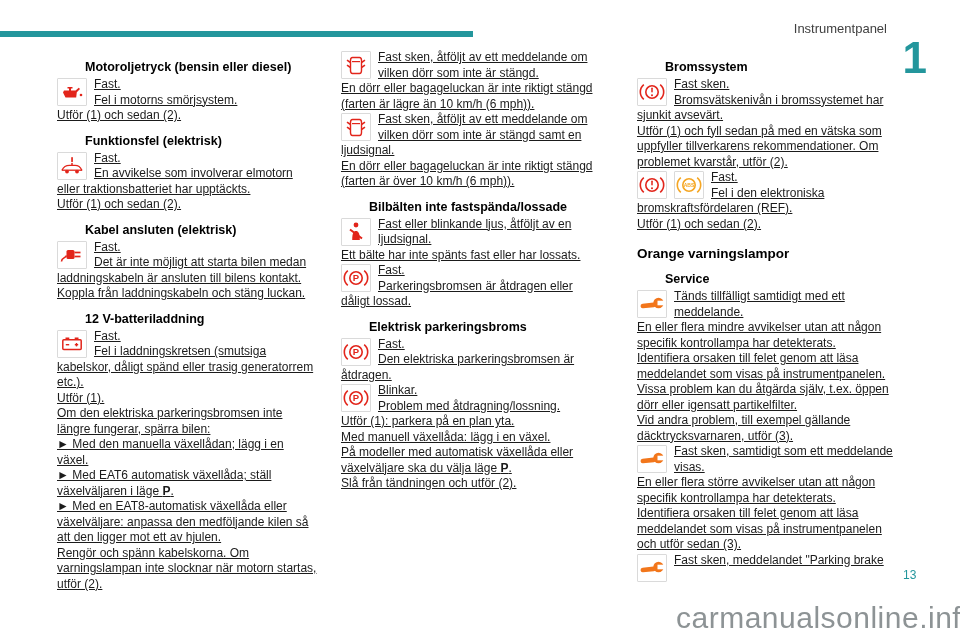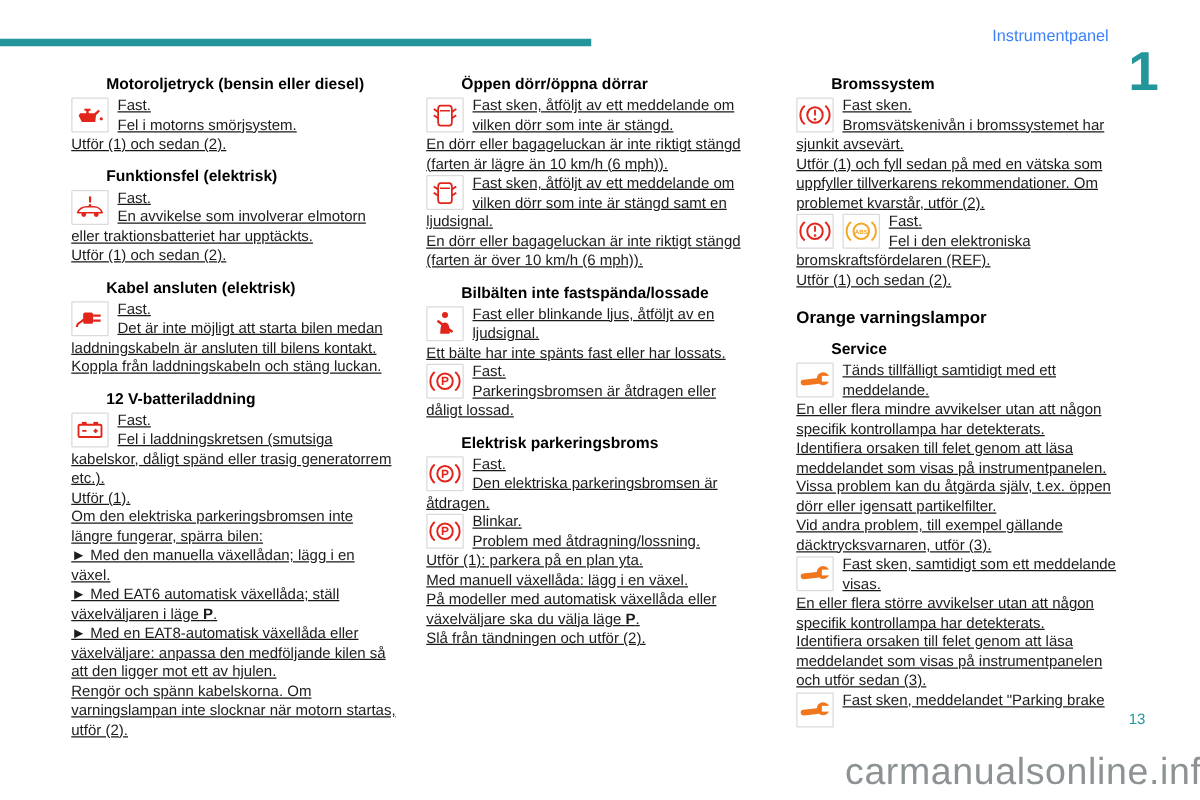--- a/index.html
+++ b/index.html
@@ -3,21 +3,21 @@
 <meta charset="utf-8">
 <style>
   * { margin:0; padding:0; box-sizing:border-box; }
   html,body { width:960px; height:640px; }
   body {
     position:relative; background:#ffffff; overflow:hidden;
     font-family:"Liberation Sans", sans-serif;
     -webkit-font-smoothing:antialiased;
   }
   .topbar { position:absolute; left:0; top:31px; width:473px; height:6px; background:var(--teal,#23969c); }
-  .header-title { position:absolute; top:21px; right:73px; font-size:13px; color:#3b82f6; }
+  .header-title { position:absolute; top:21px; right:73px; font-size:13px; color:#404040; }
   .chapter-num { position:absolute; top:36px; right:33px; font-size:44px; font-weight:bold; color:var(--teal,#23969c); line-height:1; }
   .columns { position:absolute; left:57px; top:50px; display:flex; }
   .column { width:268px; margin-right:16px; font-size:12px; line-height:15.5px; color:#1b1b1b; }
   .column:last-child { width:272px; margin-right:0;margin-left:12px; }
   .heading { clear:both; font-weight:bold; font-size:12.5px; line-height:16px; color:#000; margin:9px 0 2px;padding-left:28px; }
   .group-heading { clear:both; font-weight:bold; font-size:13.5px; line-height:17px; color:#000; margin:13px 0 8px; }
   .block { clear:both;text-decoration:underline; }
   .block::after { content:""; display:block; clear:both; }
   .icon-box {
     float:left; width:30px; height:28px; margin:1px 7px 2px 0;
@@ -73,21 +73,20 @@
             <rect x="5.5" y="3.5" width="3.8" height="2.5" fill="currentColor"></rect>
             <rect x="14.7" y="3.5" width="3.8" height="2.5" fill="currentColor"></rect>
             <rect x="2.8" y="5.8" width="18.4" height="9.8" rx="1" fill="none" stroke="currentColor" stroke-width="1.5"></rect>
             <line x1="5.8" y1="10.7" x2="9.2" y2="10.7" stroke="currentColor" stroke-width="1.4"></line>
             <line x1="14.8" y1="10.7" x2="18.2" y2="10.7" stroke="currentColor" stroke-width="1.4"></line>
             <line x1="16.5" y1="9" x2="16.5" y2="12.4" stroke="currentColor" stroke-width="1.4"></line>
           </svg>
         </span><span class="block-text">Fast.<br>Fel i laddningskretsen (smutsiga<br>kabelskor, dåligt spänd eller trasig generatorrem<br>etc.).<br>Utför (1).<br>Om den elektriska parkeringsbromsen inte<br>längre fungerar, spärra bilen:<br>► Med den manuella växellådan; lägg i en<br>växel.<br>► Med EAT6 automatisk växellåda; ställ<br>växelväljaren i läge <b>P</b>.<br>► Med en EAT8-automatisk växellåda eller<br>växelväljare: anpassa den medföljande kilen så<br>att den ligger mot ett av hjulen.<br>Rengör och spänn kabelskorna. Om<br>varningslampan inte slocknar när motorn startas,<br>utför (2).</span></div>
     </div>
     <div class="column">
-      <div class="heading">Öppen dörr/öppna dörrar</div>
       <div class="block"><span class="icon-box red">
           <svg width="20" height="21" viewBox="0 0 20 21">
             <path d="M6.5 2.5 C5 2.5 4.5 3.5 4.5 5.5 L4.5 15.5 C4.5 17.5 5 18.5 6.5 18.5 L13.5 18.5 C15 18.5 15.5 17.5 15.5 15.5 L15.5 5.5 C15.5 3.5 15 2.5 13.5 2.5 Z" fill="none" stroke="currentColor" stroke-width="1.4"></path>
             <path d="M4.5 7.5 L1 5.2" stroke="currentColor" stroke-width="1.5"></path>
             <path d="M4.5 12.5 L1 10.2" stroke="currentColor" stroke-width="1.5"></path>
             <path d="M15.5 7.5 L19 5.2" stroke="currentColor" stroke-width="1.5"></path>
             <path d="M15.5 12.5 L19 10.2" stroke="currentColor" stroke-width="1.5"></path>
             <path d="M6 6.6 L14 6.6" stroke="currentColor" stroke-width="1.2"></path>
           </svg>
         </span><span class="block-text">Fast sken, åtföljt av ett meddelande om<br>vilken dörr som inte är stängd.<br>En dörr eller bagageluckan är inte riktigt stängd<br>(farten är lägre än 10 km/h (6 mph)).</span></div>

